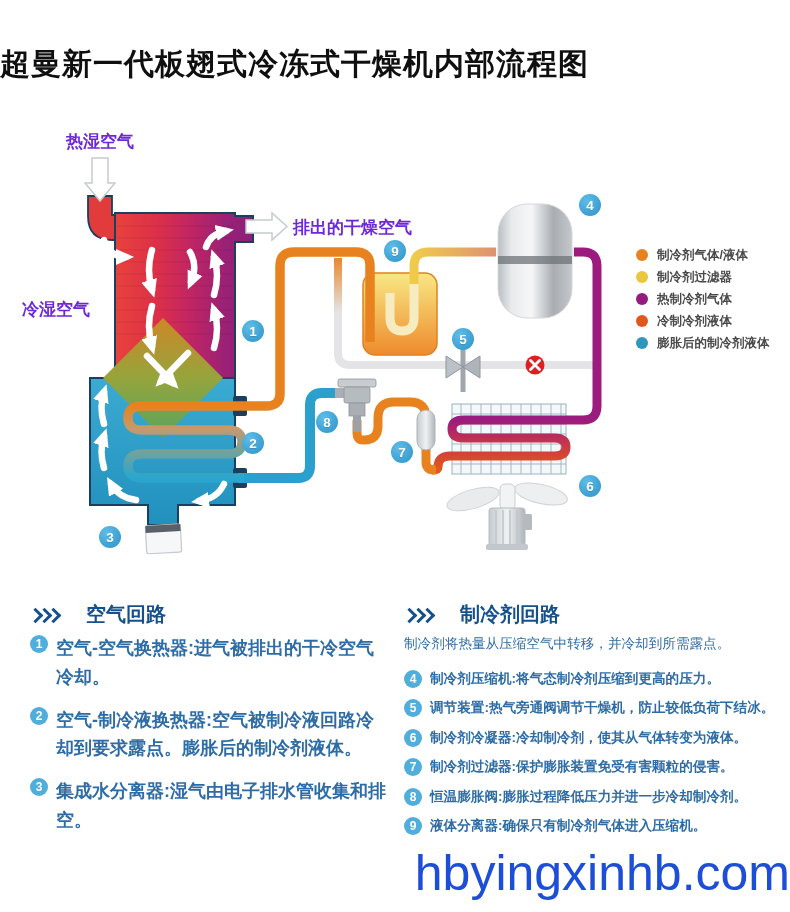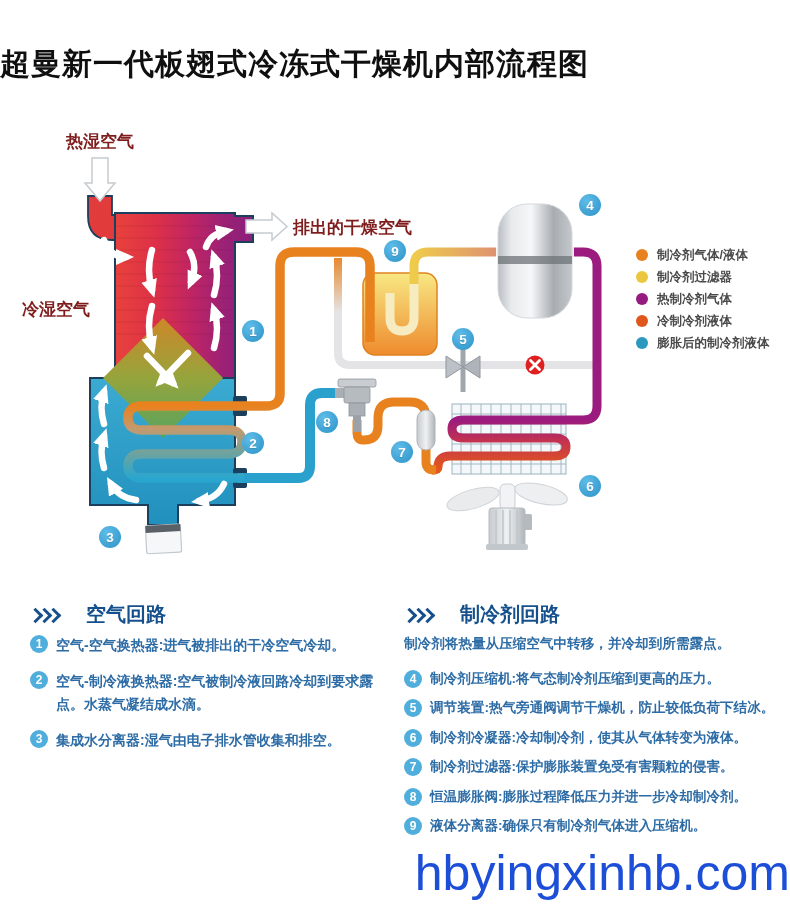--- a/index.html
+++ b/index.html
@@ -5,50 +5,50 @@
   html,body{margin:0;padding:0;}
   body{
     width:790px;height:912px;position:relative;background:#ffffff;overflow:hidden;
     font-family:"Liberation Sans","DejaVu Sans",sans-serif;
   }
   .abs{position:absolute;}
   #title{
     top:44px;left:0;width:790px;text-align:left;
     font-size:30px;font-weight:700;color:#0f0f0f;letter-spacing:1px;
   }
-  .dlabel{font-size:17px;font-weight:700;color:#7f1d1d;}
+  .dlabel{font-size:17px;font-weight:700;color:#6d28d9;}
   
   .badge{
     width:22px;height:22px;border-radius:50%;
     background:radial-gradient(circle at 35% 30%,#5fbce8,#2b93c8);
     color:#fff;font-size:13.5px;font-weight:700;
     display:flex;align-items:center;justify-content:center;
     text-shadow:0 1px 1px rgba(0,0,0,.15);
   }
   
   #legend{left:636px;top:244px;}
   .lrow{display:flex;align-items:center;height:22px;}
   .ldot{width:12px;height:12px;border-radius:50%;margin-right:9px;flex:none;}
   .ltext{font-size:12.5px;font-weight:600;color:#4a4a4a;white-space:nowrap;}
   
   .col{top:601px;}
   .sec-head{display:flex;align-items:center;gap:22px;margin-bottom:6px;}
   .chevs{display:flex;align-items:center;margin-right:7px;margin-top:2px;}
   .chev{display:inline-block;width:8px;height:8px;border-top:3.5px solid #15508c;
         border-right:3.5px solid #15508c;transform:rotate(45deg);margin-right:-2px;}
   .sec-title{font-size:20px;font-weight:700;color:#15508c;margin:0;}
-  .subtitle{font-size:13.6px;color:#2e6ca6;font-weight:700;margin:2px 0 16px 0;line-height:1.4;}
+  .subtitle{font-size:13.6px;color:#2e6ca6;font-weight:400;margin:2px 0 16px 0;line-height:1.4;}
   .item{display:flex;gap:8px;margin-bottom:14px;align-items:flex-start;}
   .ritem{margin-bottom:9px;}
   .inum{
     width:18px;height:18px;border-radius:50%;background:#4faedc;color:#fff;
     font-size:12px;font-weight:700;display:flex;align-items:center;justify-content:center;
     flex:none;margin-top:1px;
   }
-  .itext{font-size:14px;color:#2e6ca6;font-weight:600;line-height:1.6;}
+  .itext{font-size:18px;color:#2e6ca6;font-weight:600;line-height:1.6;}
   .ritem .itext{font-size:13.6px;line-height:1.5;}
   #air-col{left:30px;width:358px;}
   #ref-col{left:404px;width:386px;}
   #air-col .item:first-of-type{margin-top:32px;}
   #watermark{
     right:0px;bottom:10px;font-size:50px;color:#1d4ed8;
     letter-spacing:0px;font-weight:400;white-space:nowrap;
   }
 </style>
 </head>
@@ -294,21 +294,21 @@
         <span class="chev"></span>
     </span>
     <h2 class="sec-title">空气回路</h2>
   </div>
   <div class="item">
     <span class="inum">1</span>
     <span class="itext">空气-空气换热器:进气被排出的干冷空气冷却。</span>
   </div>
   <div class="item">
     <span class="inum">2</span>
-    <span class="itext">空气-制冷液换热器:空气被制冷液回路冷却到要求露点。水蒸气凝结成水滴。</span>
+    <span class="itext">空气-制冷液换热器:空气被制冷液回路冷却到要求露点。膨胀后的制冷剂液体。</span>
   </div>
   <div class="item">
     <span class="inum">3</span>
     <span class="itext">集成水分离器:湿气由电子排水管收集和排空。</span>
   </div>
 </div>
 
 <div id="ref-col" class="abs col">
   <div class="sec-head">
     <span class="chevs">

